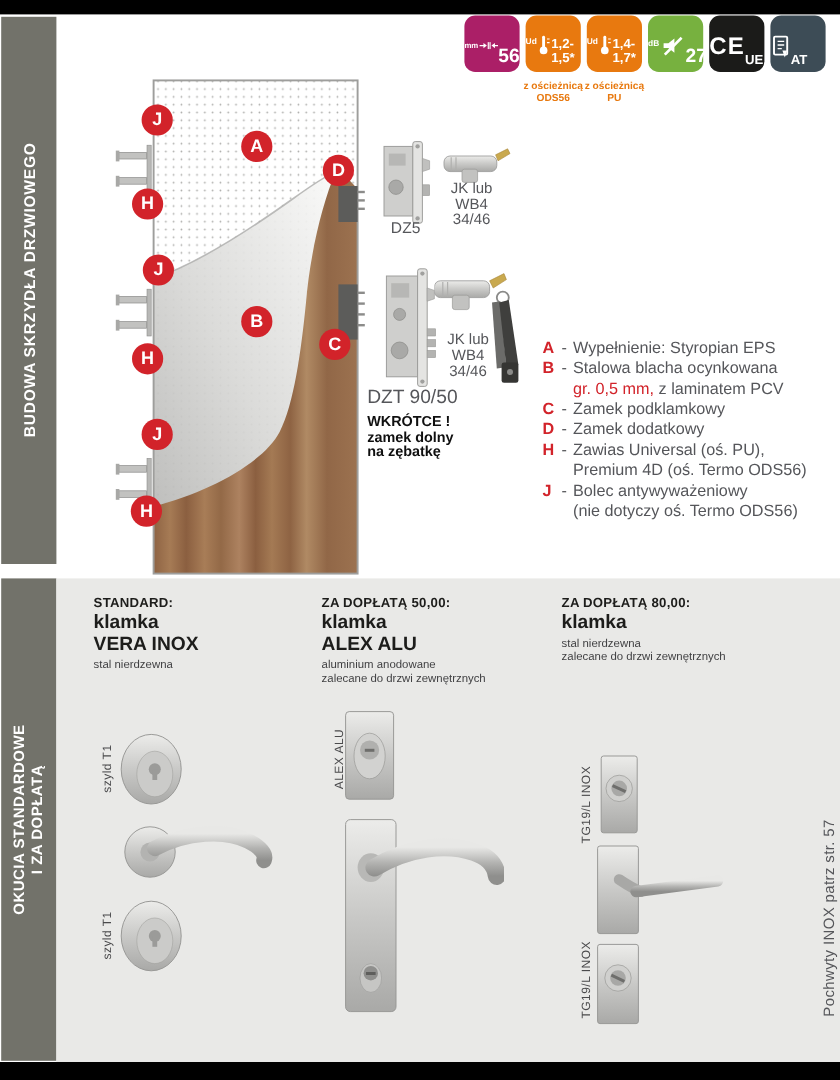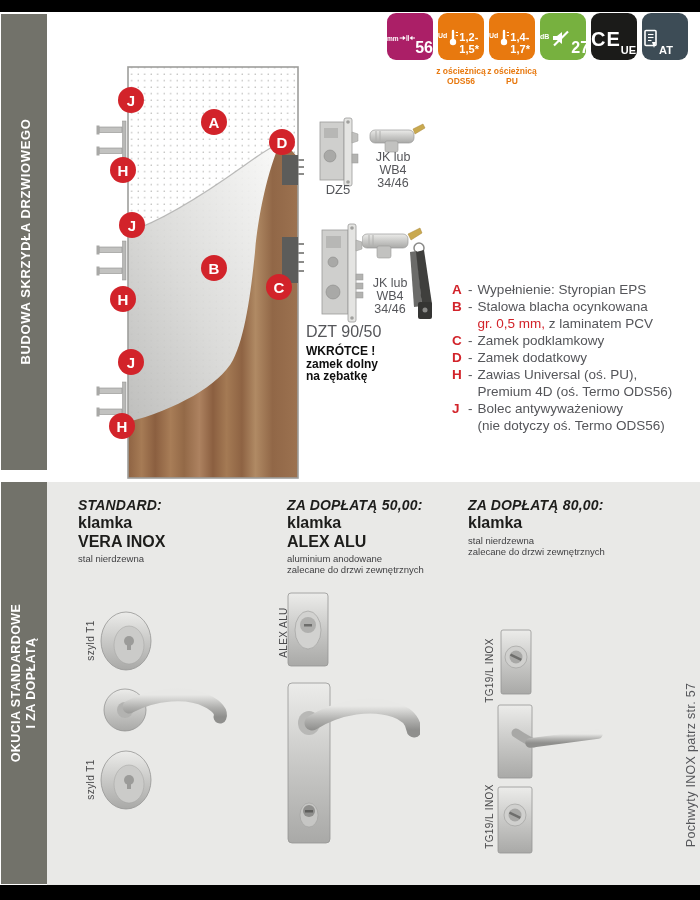--- a/index.html
+++ b/index.html
@@ -49,22 +49,22 @@
   .wkrotce{color:#0f0f0f;font-size:12px;font-weight:bold;line-height:12.5px;}
   
   .legend{left:452px;top:281px;width:250px;color:#55565a;font-size:13.5px;line-height:17px;}
   .l-item{display:flex;}
   .lk{color:#d2232a;font-weight:bold;width:13px;flex:none;}
   .ld{flex:none;margin:0 5px 0 3px;}
   .lred{color:#d2232a;}
   
   .section2{left:47px;top:482px;width:653px;height:403px;background:#e9e9e7;}
   .col{position:absolute;width:195px;}
-  .c1{left:78px;top:497px;} .c2{left:268px;top:497px;margin-left:19px;} .c3{left:468px;top:497px;}
-  .col-header{font-size:14px;font-weight:bold;color:#1d1d1b;letter-spacing:.2px;font-style:italic;}
+  .c1{left:78px;top:497px;} .c2{left:268px;top:497px;} .c3{left:468px;top:497px;}
+  .col-header{font-size:11px;font-weight:bold;color:#1d1d1b;letter-spacing:.2px;}
   .col-name{font-size:16px;font-weight:bold;color:#1d1d1b;line-height:16.5px;margin-top:2px;}
   .col-sub{font-size:9.5px;color:#3f3f41;line-height:11px;margin-top:3px;}
   .hlabel{font-size:10px;color:#4a4a4c;letter-spacing:.4px;}
   .foot-note{font-size:12.5px;color:#55565a;letter-spacing:.3px;}
   .vera-svg{left:85px;top:595px;width:150px;height:230px;}
   .alex-svg{left:270px;top:590px;width:150px;height:260px;}
   .tam-svg{left:470px;top:585px;width:160px;height:275px;}
 </style>
 </head>
 <body>

